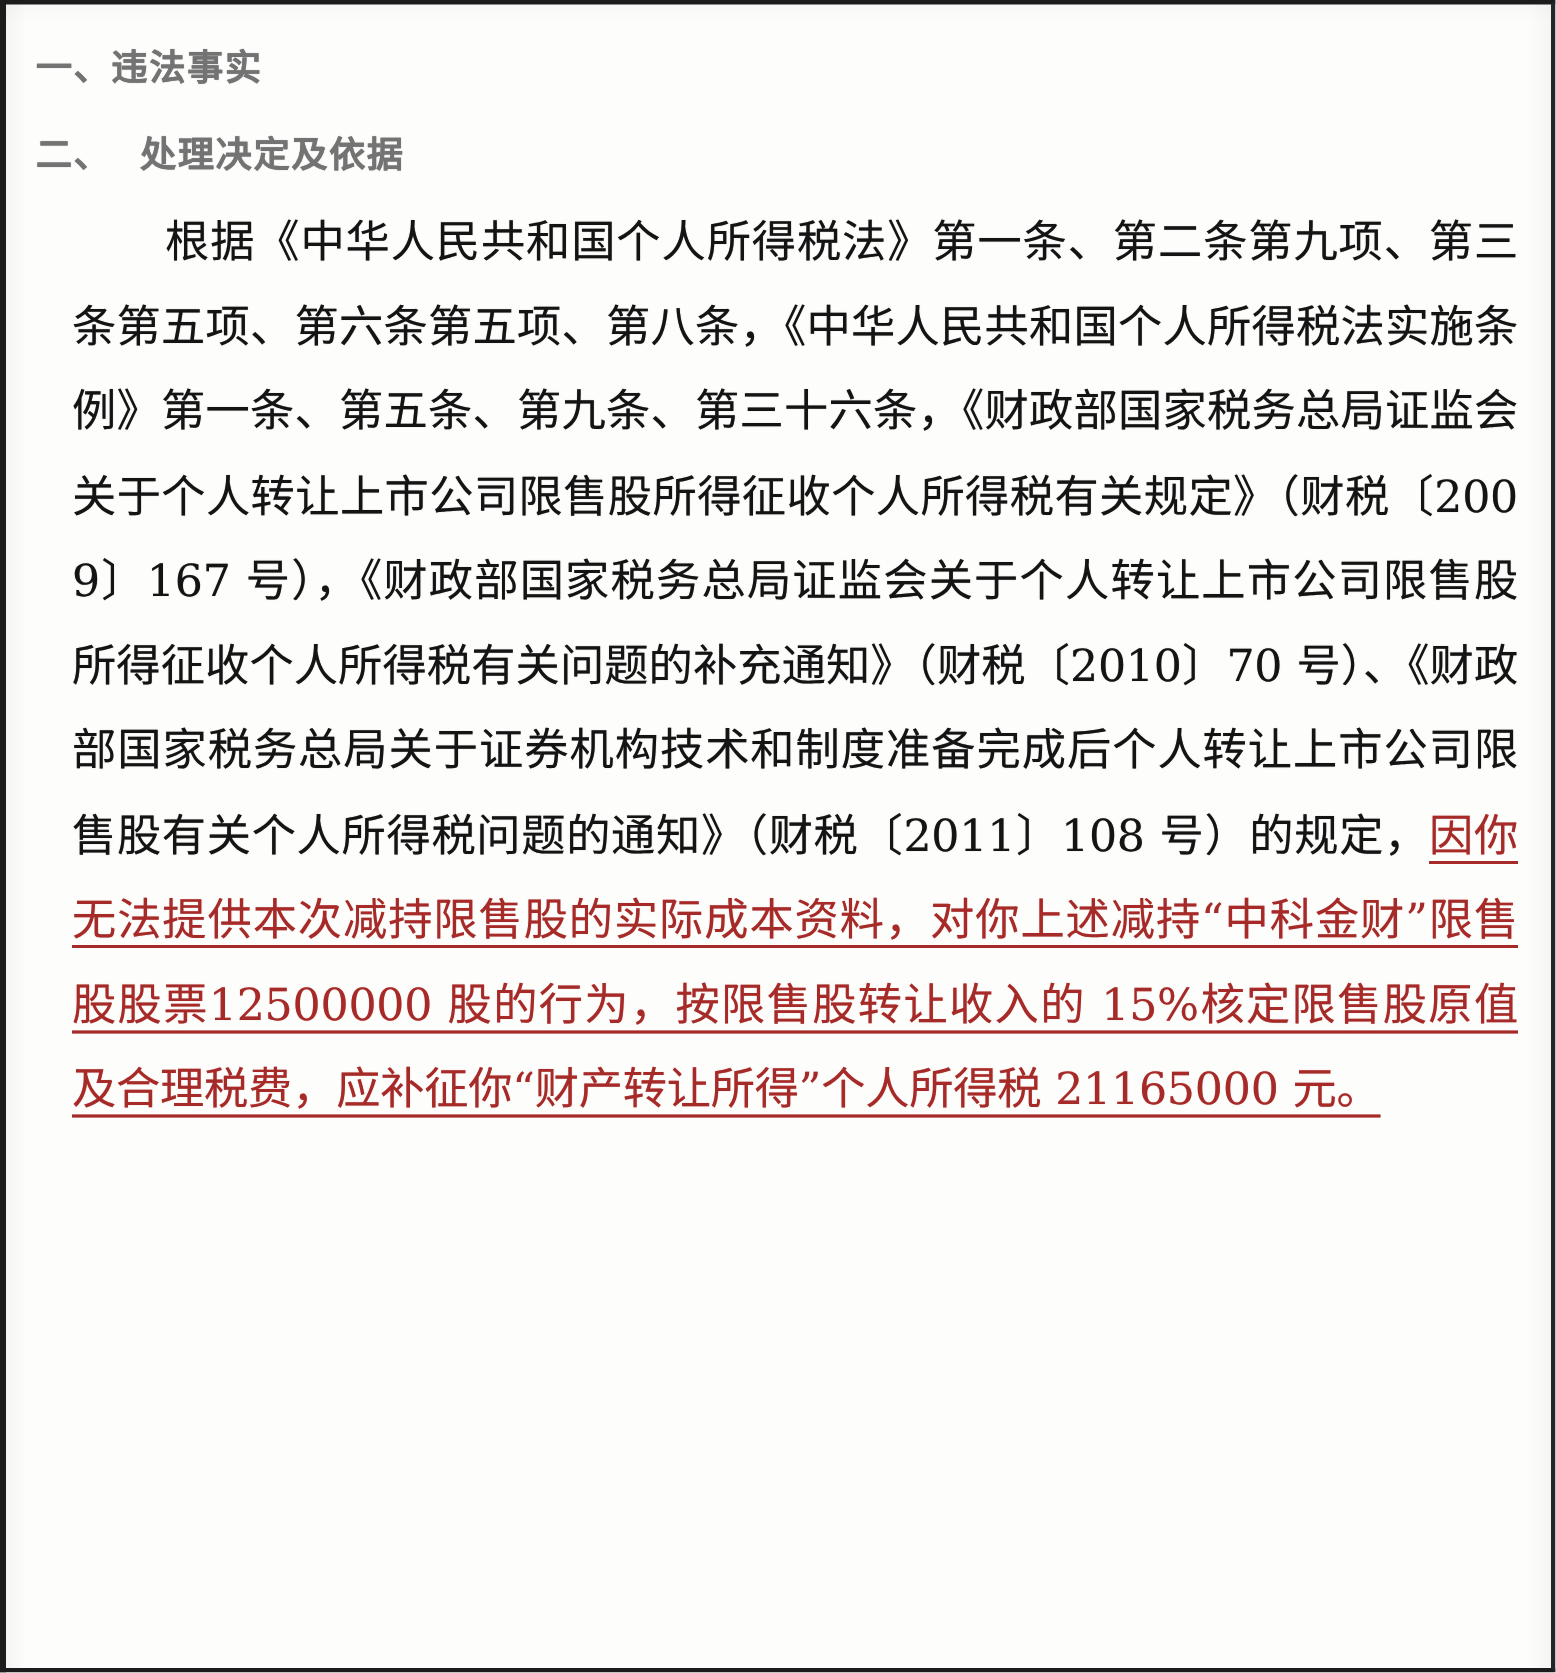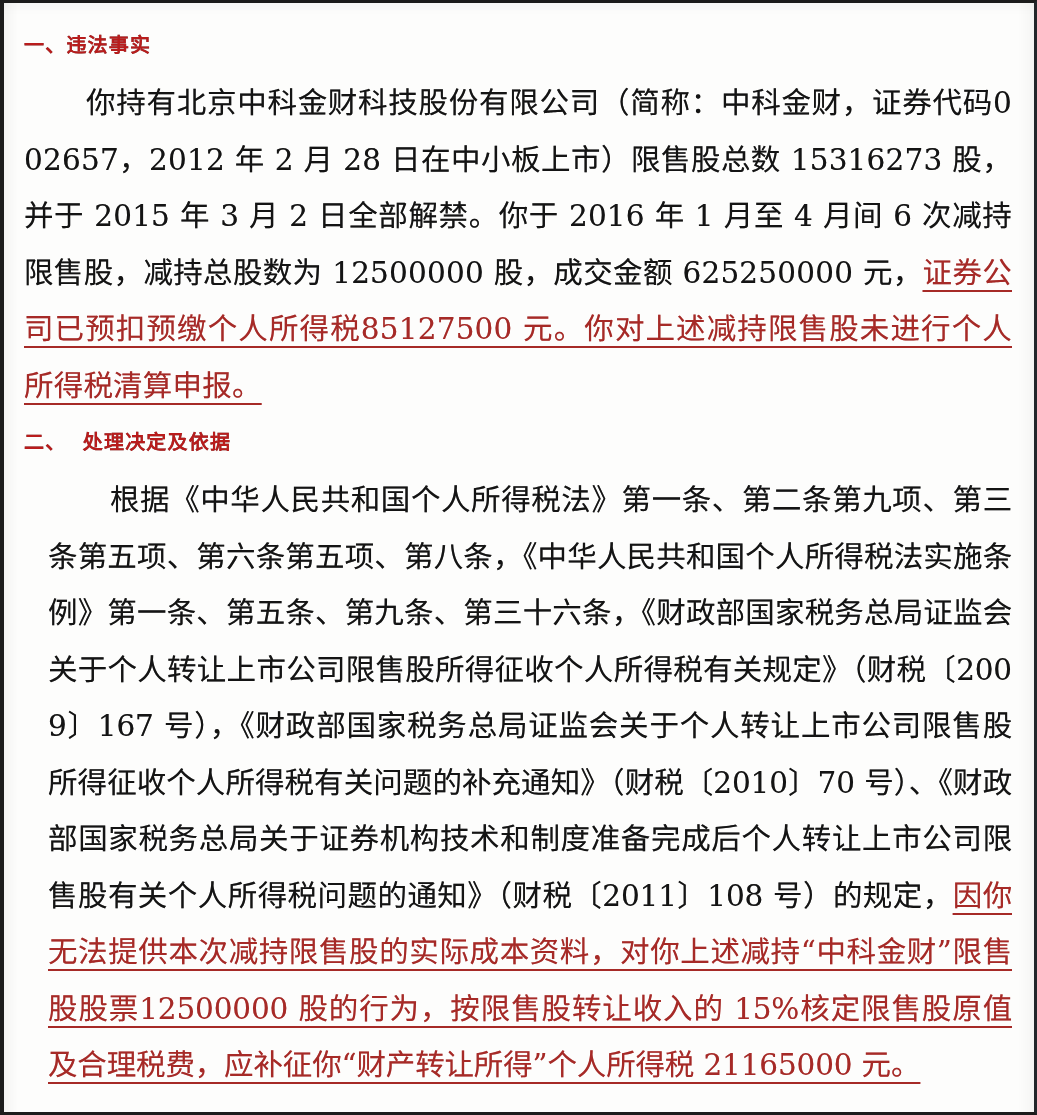--- a/index.html
+++ b/index.html
@@ -40,22 +40,22 @@
       linear-gradient(180deg, rgba(0,0,0,0.02) 0px, rgba(0,0,0,0) 12px);
     mix-blend-mode: multiply;
   }
 
   .doc-body {
     position: relative;
     z-index: 2;
   }
 
   .heading {
-    color: #b91c1c;
-    font-size: 20px;
+    color: #737373;
+    font-size: 24px;
     line-height: 56px;
     letter-spacing: 1.2px;
     font-weight: 600;
     white-space: pre;
     margin: 0 0 2px 0;
     text-shadow: 0 0 0.6px rgba(0,0,0,0.55);
   }
   .heading.h-second {
     margin-top: 0px;
   }
@@ -88,20 +88,19 @@
 </head>
 <body>
 
 <div class="page">
   <div class="scan-noise"></div>
 
   <div class="doc-body">
 
     <h2 class="heading">一、违法事实</h2>
 
-    <p class="para"><span>你持有北京中科金财科技股份有限公司（简称：中科金财，证券代码002657，2012 年 2 月 28 日在中小板上市）限售股总数 15316273 股，并于 2015 年 3 月 2 日全部解禁。你于 2016 年 1 月至 4 月间 6 次减持限售股，减持总股数为 12500000 股，成交金额 625250000 元，</span><span class="redline">证券公司已预扣预缴个人所得税85127500 元。你对上述减持限售股未进行个人所得税清算申报。</span></p>
 
     <h2 class="heading h-second">二、  处理决定及依据</h2>
 
     <p class="para tight"><span>根据《中华人民共和国个人所得税法》第一条、第二条第九项、第三条第五项、第六条第五项、第八条，《中华人民共和国个人所得税法实施条例》第一条、第五条、第九条、第三十六条，《财政部国家税务总局证监会关于个人转让上市公司限售股所得征收个人所得税有关规定》（财税〔2009〕167 号），《财政部国家税务总局证监会关于个人转让上市公司限售股所得征收个人所得税有关问题的补充通知》（财税〔2010〕70 号）、《财政部国家税务总局关于证券机构技术和制度准备完成后个人转让上市公司限售股有关个人所得税问题的通知》（财税〔2011〕108 号）的规定，</span><span class="redline">因你无法提供本次减持限售股的实际成本资料，对你上述减持“中科金财”限售股股票12500000 股的行为，按限售股转让收入的 15%核定限售股原值及合理税费，应补征你“财产转让所得”个人所得税 21165000 元。</span></p>
 
   </div>
 </div>
 
 </body></html>

